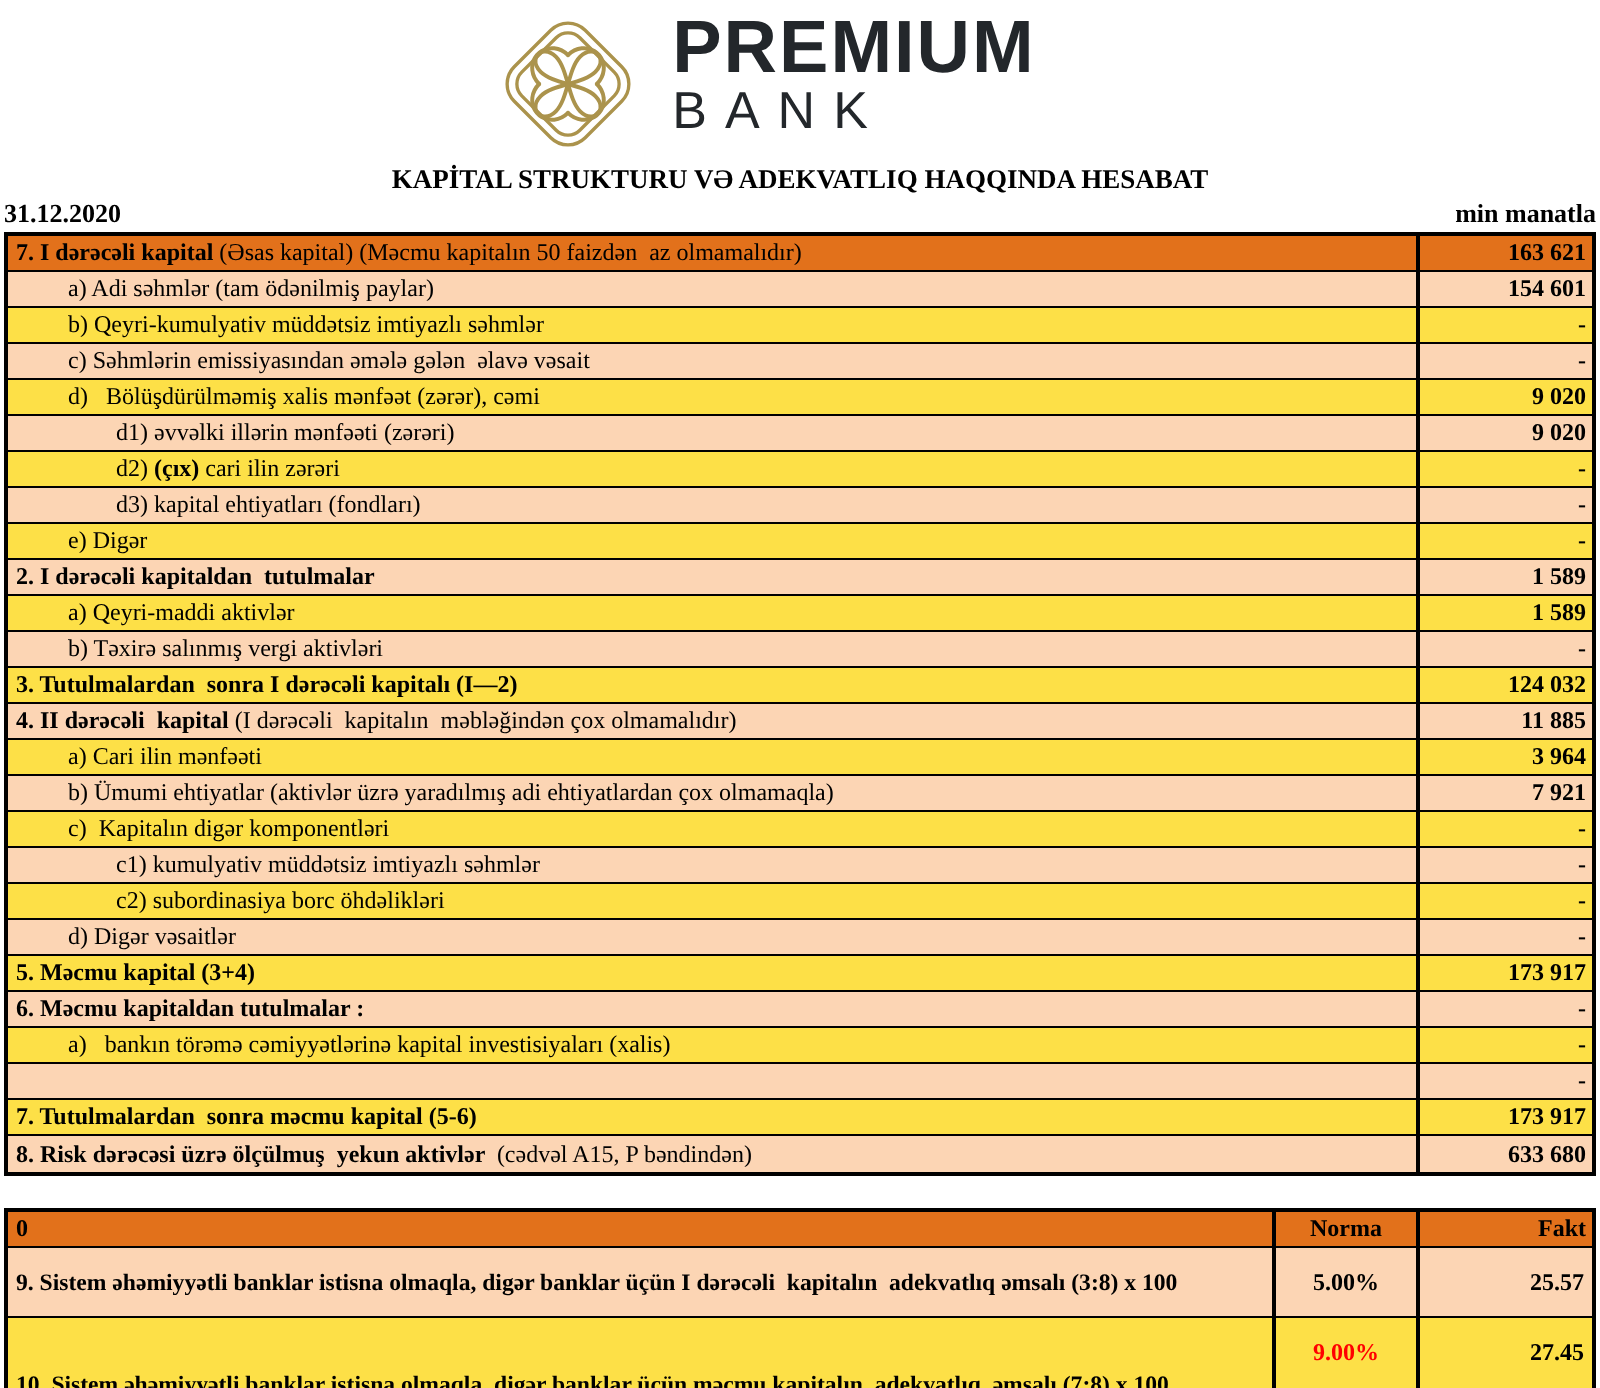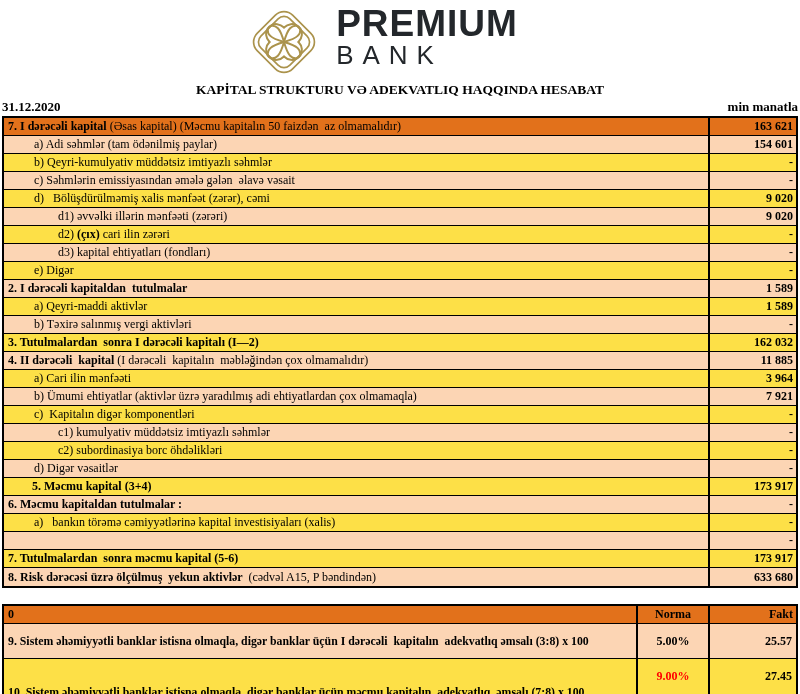--- a/index.html
+++ b/index.html
@@ -157,21 +157,21 @@
       <div class="trow bg-white ind-1">
         <div class="tlabel"><span style="font-weight: normal;">a) Qeyri-maddi aktivlər</span></div>
         <div class="tvalue">1 589</div>
       </div>
       <div class="trow bg-peach ind-1">
         <div class="tlabel"><span style="font-weight: normal;">b) Təxirə salınmış vergi aktivləri</span></div>
         <div class="tvalue">-</div>
       </div>
       <div class="trow bg-white ind-0">
         <div class="tlabel"><span style="font-weight: bold;">3. Tutulmalardan  sonra I dərəcəli kapitalı (I—2)</span></div>
-        <div class="tvalue">162 032</div>
+        <div class="tvalue">124 032</div>
       </div>
       <div class="trow bg-peach ind-0">
         <div class="tlabel"><span style="font-weight: bold;">4. II dərəcəli  kapital</span><span style="font-weight: normal;"> (I dərəcəli  kapitalın  məbləğindən çox olmamalıdır)</span></div>
         <div class="tvalue">11 885</div>
       </div>
       <div class="trow bg-white ind-1">
         <div class="tlabel"><span style="font-weight: normal; text-align: right;">a) Cari ilin mənfəəti</span></div>
         <div class="tvalue">3 964</div>
       </div>
       <div class="trow bg-peach ind-1">
@@ -188,21 +188,21 @@
       </div>
       <div class="trow bg-white ind-2">
         <div class="tlabel"><span style="font-weight: normal;">c2) subordinasiya borc öhdəlikləri</span></div>
         <div class="tvalue">-</div>
       </div>
       <div class="trow bg-peach ind-1">
         <div class="tlabel"><span style="font-weight: normal;">d) Digər vəsaitlər</span></div>
         <div class="tvalue">-</div>
       </div>
       <div class="trow bg-white ind-0">
-        <div class="tlabel"><span style="font-weight: bold; margin-left: 24px;">5. Məcmu kapital (3+4)</span></div>
+        <div class="tlabel"><span style="font-weight: bold;">5. Məcmu kapital (3+4)</span></div>
         <div class="tvalue">173 917</div>
       </div>
       <div class="trow bg-peach ind-0">
         <div class="tlabel"><span style="font-weight: bold;">6. Məcmu kapitaldan tutulmalar :</span></div>
         <div class="tvalue">-</div>
       </div>
       <div class="trow bg-white ind-1">
         <div class="tlabel"><span style="font-weight: normal;">a)   bankın törəmə cəmiyyətlərinə kapital investisiyaları (xalis)</span></div>
         <div class="tvalue">-</div>
       </div>

